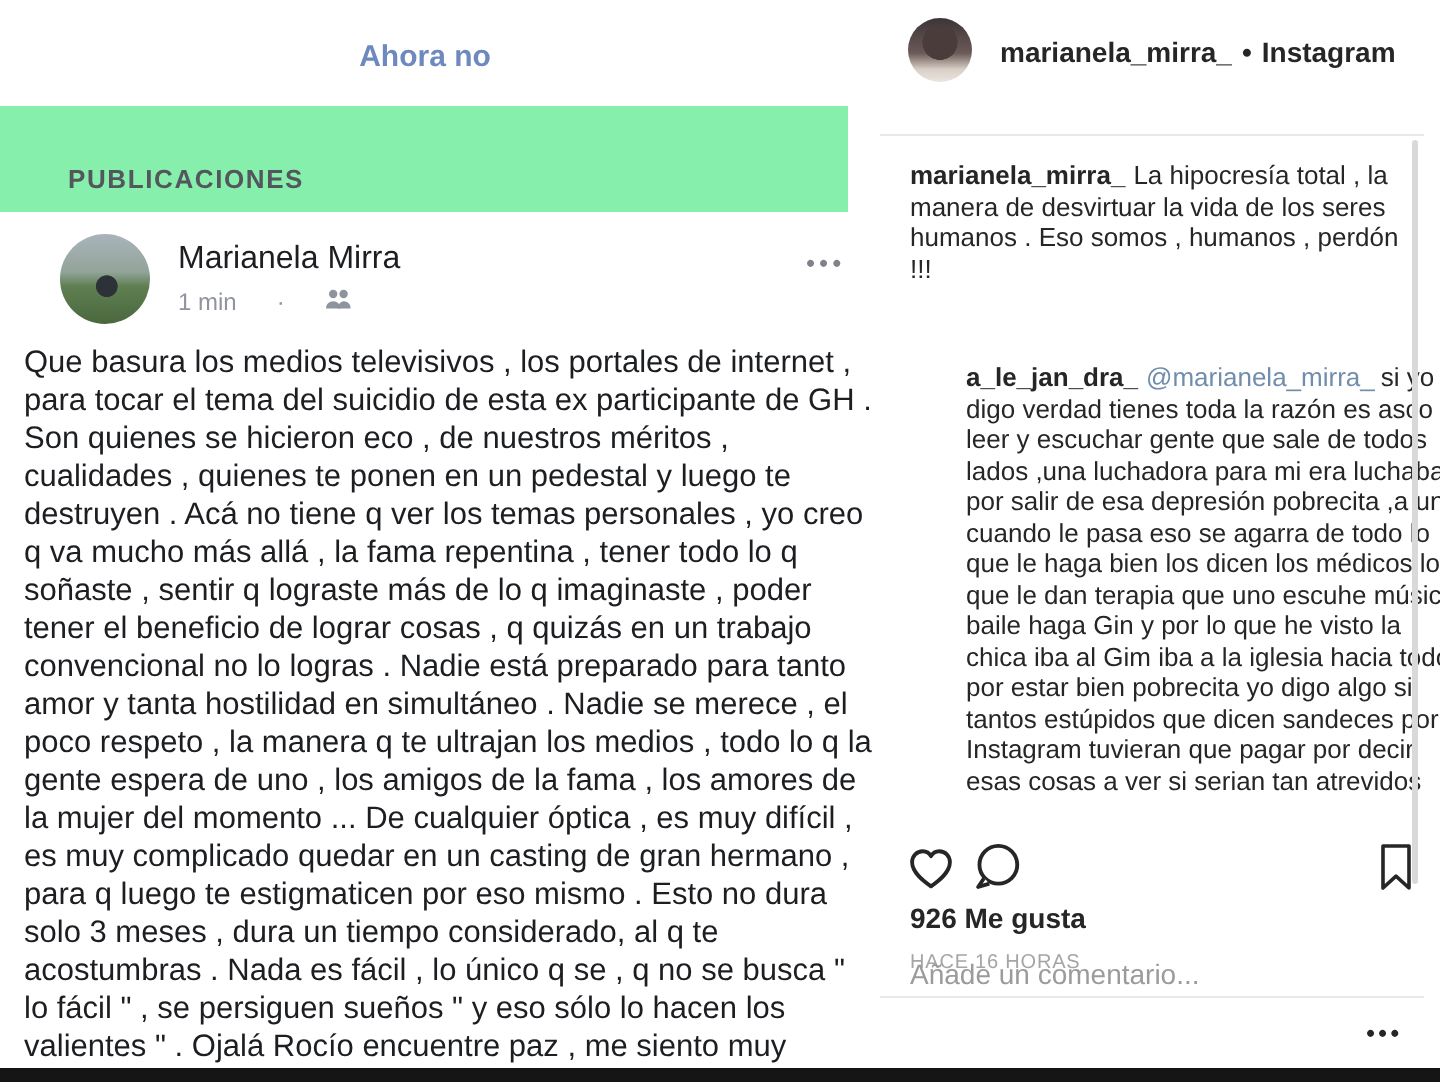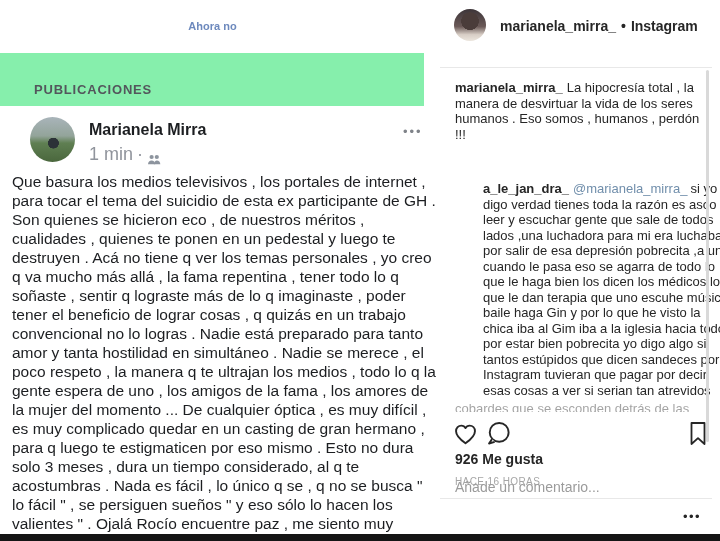--- a/index.html
+++ b/index.html
@@ -5,39 +5,39 @@
   * { margin:0; padding:0; box-sizing:border-box; }
   html,body { background:#fff; }
   #screen {
     position:relative; width:720px; height:541px; overflow:hidden;
     background:#fff; font-family:"Liberation Sans", sans-serif;
     color:#1c1e21;
   }
   
   .fb-dismiss {
     position:absolute; top:20px; left:0; width:425px; text-align:center;
-    color:#6d89bd; font-size:11px; font-weight:bold; cursor:pointer;
+    color:#6d89bd; font-size:15px; font-weight:bold; cursor:pointer;
   }
   .fb-section-bar {
     position:absolute; top:53px; left:0; width:424px; height:53px;
     background:#86efac;
   }
   .fb-section-label {
     position:absolute; left:34px; bottom:9px;
     font-size:13px; font-weight:bold; letter-spacing:.8px; color:#53565c;
   }
   .fb-avatar {
     position:absolute; top:117px; left:30px; width:45px; height:45px;
     border-radius:50%;
     background:
       radial-gradient(circle at 52% 58%, #2c3237 0 15%, rgba(44,50,55,0) 16%),
       linear-gradient(180deg, #a9b4ba 0%, #93a49a 42%, #5f7f52 58%, #4a673d 100%);
   }
-  .fb-author { position:absolute; top:121px; left:89px; font-size:16px; font-weight:bold; color:#1c1e21; }
-  .fb-meta { position:absolute; top:144px; left:89px; font-size:18px; color:#90949c; display:flex; align-items:flex-end; gap:4px; }
+  .fb-author { position:absolute; top:121px; left:89px; font-size:16px; font-weight:normal; color:#1c1e21; }
+  .fb-meta { position:absolute; top:144px; left:89px; font-size:12px; color:#90949c; display:flex; align-items:flex-start; gap:20px; }
   .fb-options { position:absolute; top:124px; left:403px; color:#7f8389; font-size:13px; letter-spacing:2px; cursor:pointer; }
   .fb-body {
     position:absolute; top:172px; left:12px; width:425px;
     font-size:15.5px; line-height:19px; color:#1c1e21;
   }
   
   .ig-avatar {
     position:absolute; top:9px; left:454px; width:32px; height:32px; border-radius:50%;
     background:
       radial-gradient(circle at 50% 38%, #4a3c3a 0 34%, rgba(74,60,58,0) 35%),
@@ -114,21 +114,20 @@
 
   <div class="ig-comment" style="top:80px;">
     <span class="u">marianela_mirra_</span><span>La hipocresía total , la manera de desvirtuar la vida de los seres humanos . Eso somos , humanos , perdón !!!</span>
   </div>
 
 
   <div class="ig-comment" style="top:181px;margin-left:28px;">
     <span class="u">a_le_jan_dra_</span><span class="mention">@marianela_mirra_</span><span>si yo te digo verdad tienes toda la razón es asco leer y escuchar gente que sale de todos lados ,una luchadora para mi era luchaba por salir de esa depresión pobrecita ,a uno cuando le pasa eso se agarra de todo lo que le haga bien los dicen los médicos los que le dan terapia que uno escuhe música baile haga Gin y por lo que he visto la chica iba al Gim iba a la iglesia hacia todo por estar bien pobrecita yo digo algo si tantos estúpidos que dicen sandeces por Instagram tuvieran que pagar por decir esas cosas a ver si serian tan atrevidos</span>
   </div>
 
-  <div class="ig-faded">cobardes que se esconden detrás de las</div>
 
   <div class="ig-actions">
     <span class="icon-btn" style="left:0;top:0;">
       <svg width="27" height="27" viewBox="0 0 24 24">
         <path d="M12 20.6C8.6 18.2 3.6 14.5 3.6 9.9c0-2.8 2.1-4.9 4.7-4.9 1.5 0 3 .8 3.7 2.2.7-1.4 2.2-2.2 3.7-2.2 2.6 0 4.7 2.1 4.7 4.9 0 4.6-5 8.3-8.4 10.7z" fill="none" stroke="#262626" stroke-width="1.7" stroke-linejoin="round"></path>
       </svg>
     </span>
     <span class="icon-btn" style="left:33px;top:0;">
       <svg width="27" height="27" viewBox="0 0 24 24">
         <circle cx="12.6" cy="11" r="8.4" fill="none" stroke="#262626" stroke-width="1.7"></circle>

